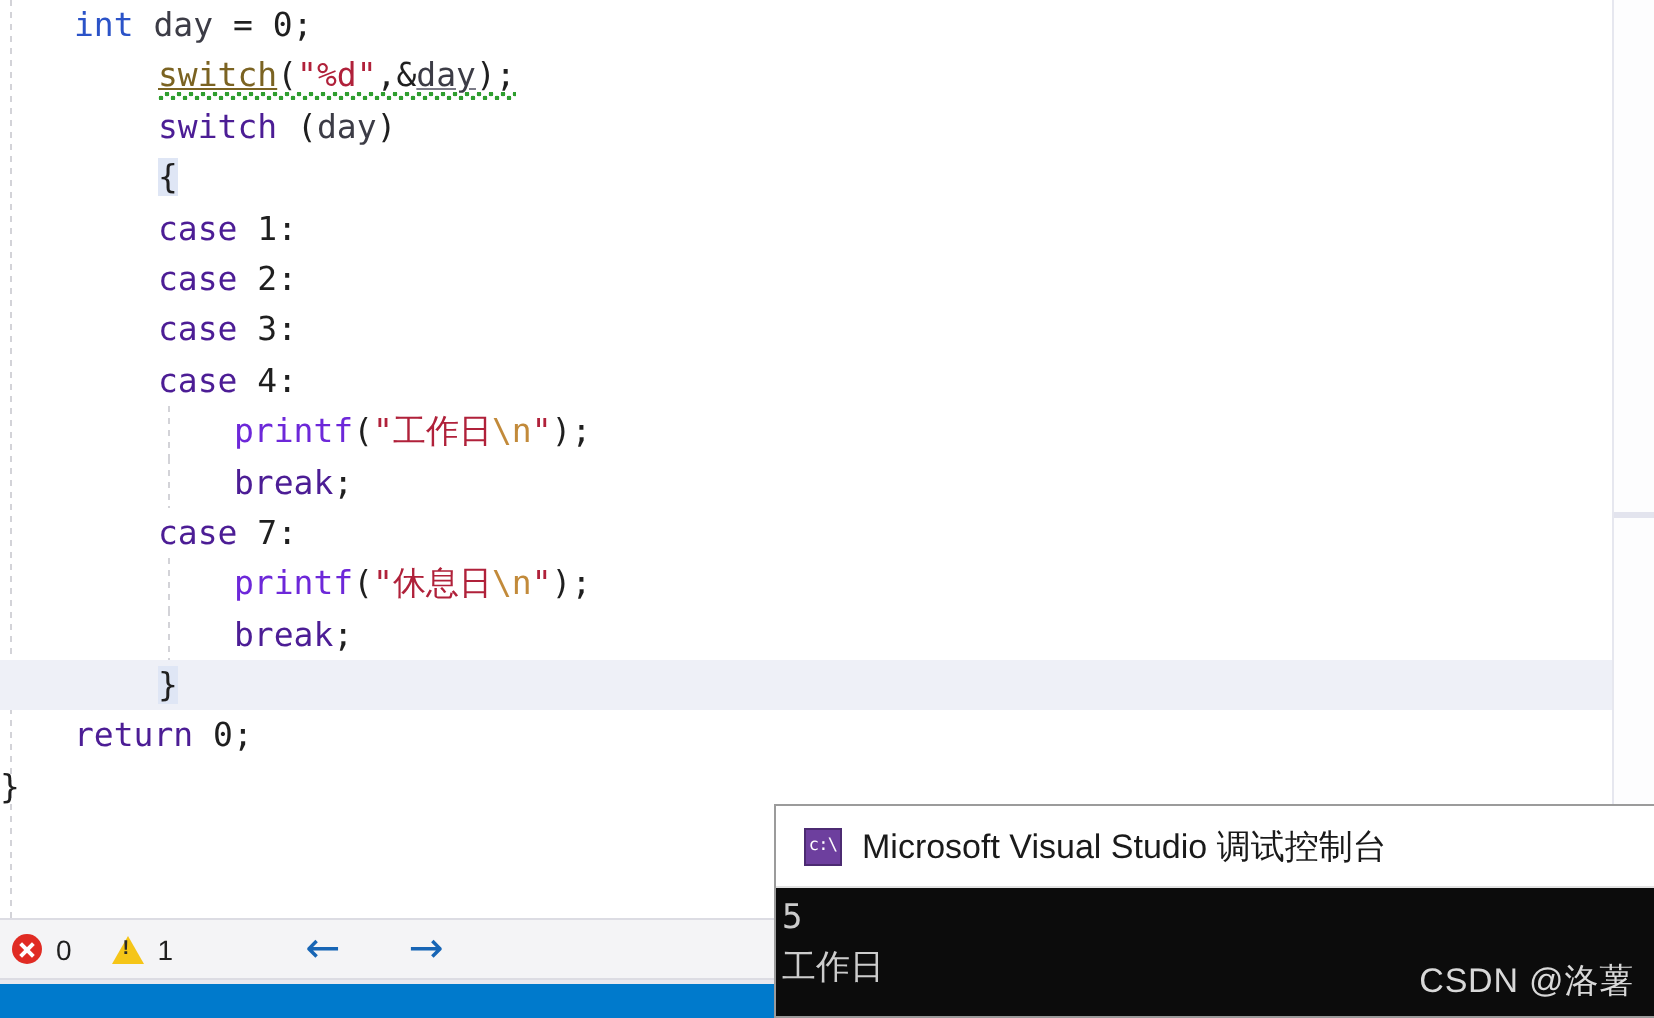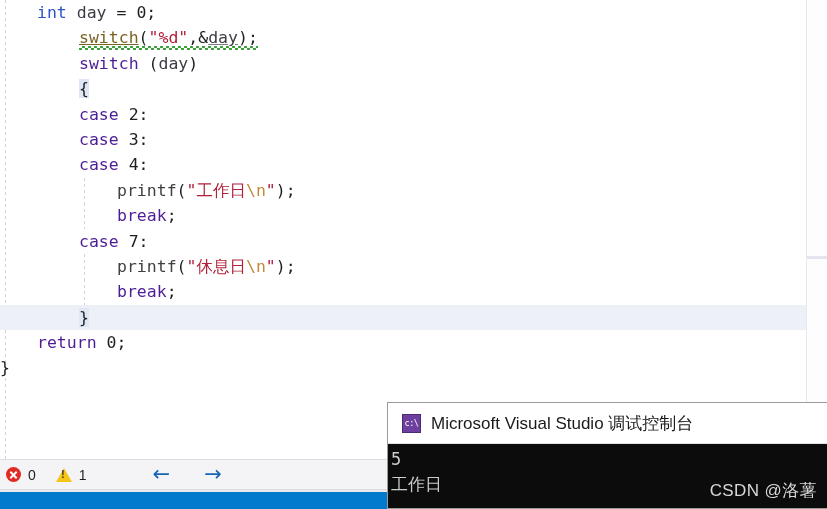--- a/index.html
+++ b/index.html
@@ -91,21 +91,21 @@
       #d3d3d8 0, #d3d3d8 3px, transparent 3px, transparent 6px);
     background-size: 1px 6px;
     pointer-events: none;
   }
 
   
   .k-type     { color: #2b53c8; }           
   .k-ctrl     { color: #4c1d95; text-align: center; }           
   .id-var     { color: #3c3c46; }           
   .id-var-u   { color: #3c3c46; text-decoration: underline; text-decoration-color:#7a7a86; }
-  .fn-call    { color: #404040; text-align: center; }           
+  .fn-call    { color: #6d28d9; text-align: center; }           
   .fn-call-u  { color: #7b6322; text-decoration: underline; text-decoration-color:#7b6322; }
   .str        { color: #b0213a; }           
   .esc        { color: #c28a3a; }           
   .punct      { color: #1f1f1f; }
   .num        { color: #1f1f1f; }
   .brace-hl   { color: #1f1f1f; background: #dfe6f5; }
 
   
   .squiggle {
     position: relative;
@@ -280,20 +280,21 @@
 <div id="app">
 
   <div class="editor">
     <div class="code-surface">
       <div class="outer-guide"></div>
       <div class="code-lines" id="code-lines">
           <div class="line"><span style="display: inline-block; width: 37px;"></span><span><span class="k-type">int</span><span class="punct"> </span><span class="id-var">day</span><span class="punct"> = </span><span class="num">0</span><span class="punct">;</span></span></div>
           <div class="line"><span style="display: inline-block; width: 79px;"></span><span class="squiggle"><span class="fn-call-u">switch</span><span class="punct">(</span><span class="str">"%d"</span><span class="punct">,</span><span class="punct">&amp;</span><span class="id-var-u">day</span><span class="punct">)</span><span class="punct">;</span></span></div>
           <div class="line"><span style="display: inline-block; width: 79px;"></span><span><span class="k-ctrl">switch</span><span class="punct"> (</span><span class="id-var">day</span><span class="punct">)</span></span></div>
           <div class="line"><span style="display: inline-block; width: 79px;"></span><span><span class="brace-hl">{</span></span></div>
+          <div class="line"><span style="display: inline-block; width: 79px;"></span><span><span class="k-ctrl">case</span><span class="punct"> 1:</span></span></div>
           <div class="line"><span style="display: inline-block; width: 79px;"></span><span><span class="k-ctrl">case</span><span class="punct"> 2:</span></span></div>
           <div class="line"><span style="display: inline-block; width: 79px;"></span><span><span class="k-ctrl">case</span><span class="punct"> 3:</span></span></div>
           <div class="line"><span style="display: inline-block; width: 79px;"></span><span><span class="k-ctrl">case</span><span class="punct"> 4:</span></span></div>
           <div class="line"><div class="inner-guide" style="top: 0px; height: 25.4px;"></div><span style="display: inline-block; width: 117px;"></span><span><span class="fn-call">printf</span><span class="punct">(</span><span class="str">"工作日</span><span class="esc">\n</span><span class="str">"</span><span class="punct">)</span><span class="punct">;</span></span></div>
           <div class="line"><div class="inner-guide" style="top: 0px; height: 25.4px;"></div><span style="display: inline-block; width: 117px;"></span><span><span class="k-ctrl">break</span><span class="punct">;</span></span></div>
           <div class="line"><span style="display: inline-block; width: 79px;"></span><span><span class="k-ctrl">case</span><span class="punct"> 7:</span></span></div>
           <div class="line"><div class="inner-guide" style="top: 0px; height: 25.4px;"></div><span style="display: inline-block; width: 117px;"></span><span><span class="fn-call">printf</span><span class="punct">(</span><span class="str">"休息日</span><span class="esc">\n</span><span class="str">"</span><span class="punct">)</span><span class="punct">;</span></span></div>
           <div class="line"><div class="inner-guide" style="top: 0px; height: 25.4px;"></div><span style="display: inline-block; width: 117px;"></span><span><span class="k-ctrl">break</span><span class="punct">;</span></span></div>
           <div class="line hl"><span style="display: inline-block; width: 79px;"></span><span><span class="brace-hl">}</span></span></div>
           <div class="line"><span style="display: inline-block; width: 37px;"></span><span><span class="k-ctrl">return</span><span class="punct"> </span><span class="num">0</span><span class="punct">;</span></span></div>

